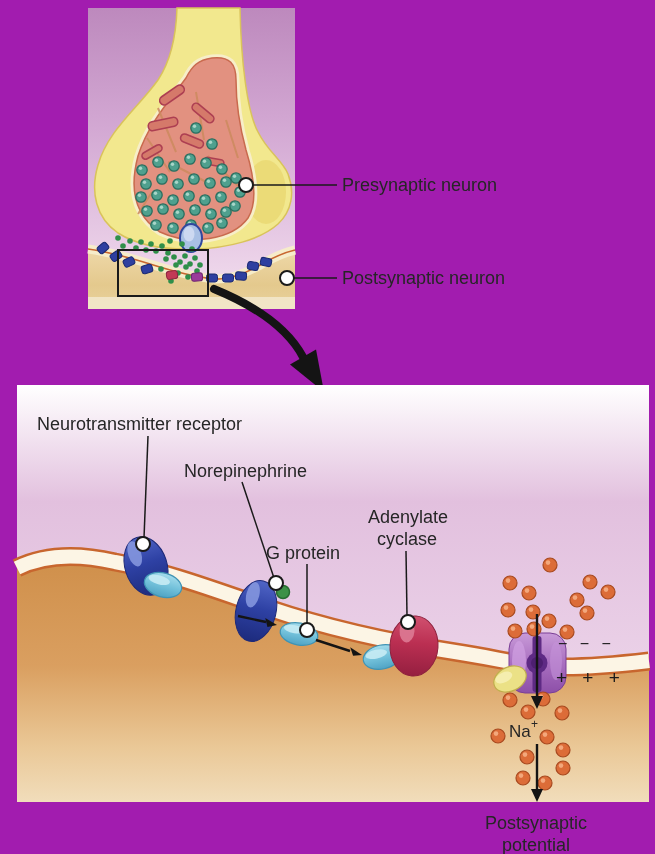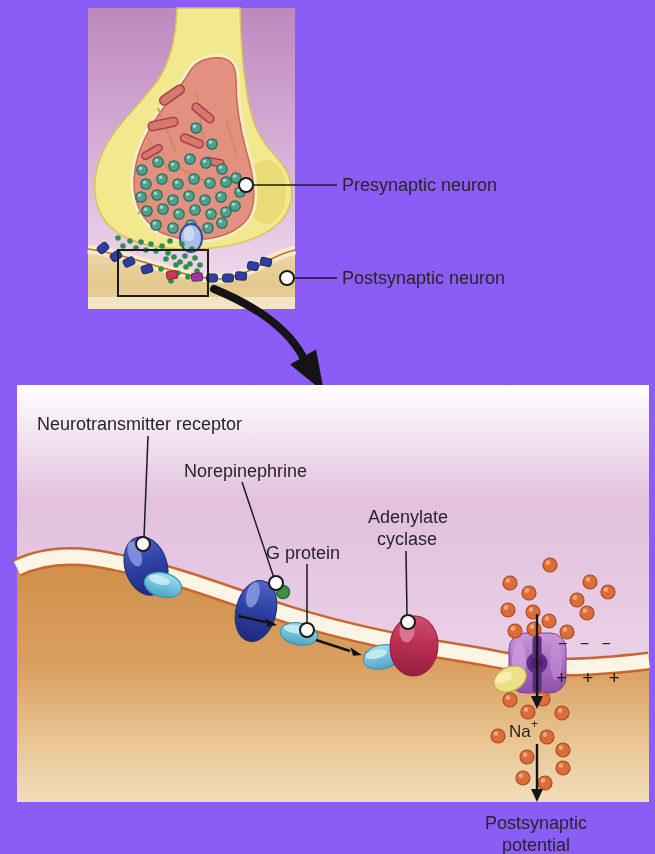--- a/index.html
+++ b/index.html
@@ -1,16 +1,16 @@
 <!DOCTYPE html>
 <html><head>
 <meta charset="utf-8">
 <style>
   html,body{margin:0;padding:0;background:#ffffff;}
-  .figure{position:relative;width:655px;height:854px;background:#8b5cf6;overflow:hidden;}
+  .figure{position:relative;width:655px;height:854px;background:#a21caf;overflow:hidden;}
   svg{display:block;}
   .lbl{font-family:"Liberation Sans",sans-serif;font-size:18px;fill:#262626;}
   .lbl-mid{text-anchor:middle;}
   .lbl-sm{font-family:"Liberation Sans",sans-serif;font-size:17px;fill:#262626;}
   .sup{font-family:"Liberation Sans",sans-serif;font-size:12px;fill:#262626;}
   .charges-neg{font-family:"Liberation Sans",sans-serif;font-size:16px;fill:#1a1a1a;letter-spacing:4px;}
   .charges-pos{font-family:"Liberation Sans",sans-serif;font-size:19px;fill:#1a1a1a;letter-spacing:5px;}
   .ptr{stroke:#1a1a1a;stroke-width:1.5;fill:none;}
   .marker{fill:#ffffff;stroke:#1a1a1a;stroke-width:2;}
   .arrow{stroke:#141414;stroke-width:2.4;fill:none;}

